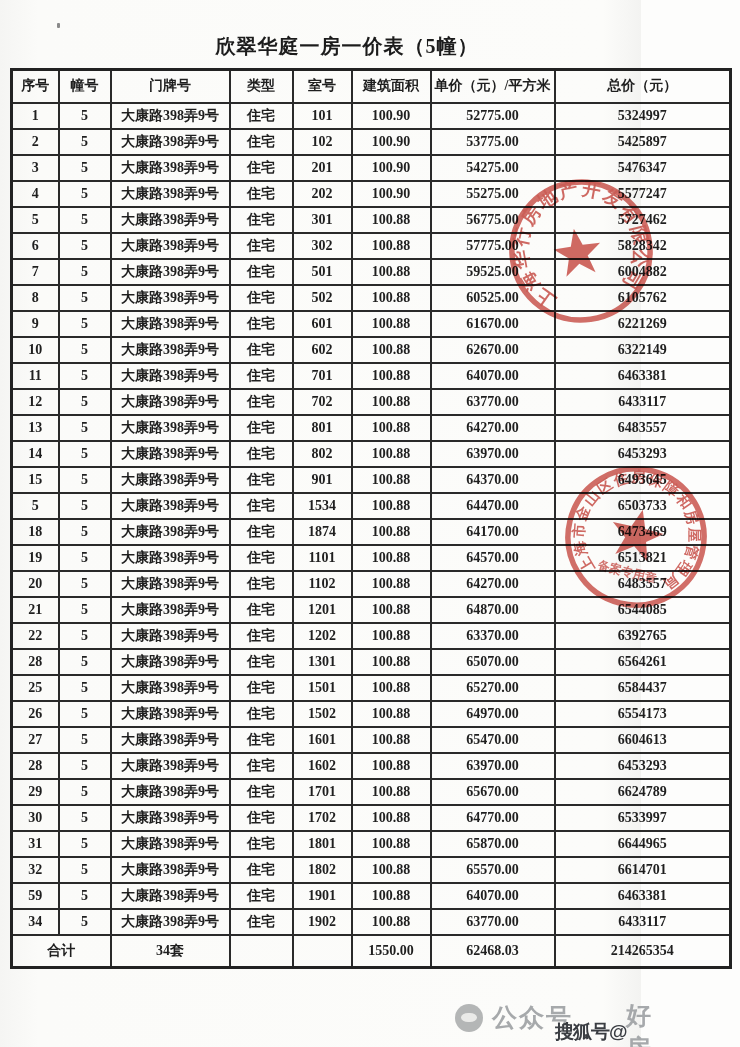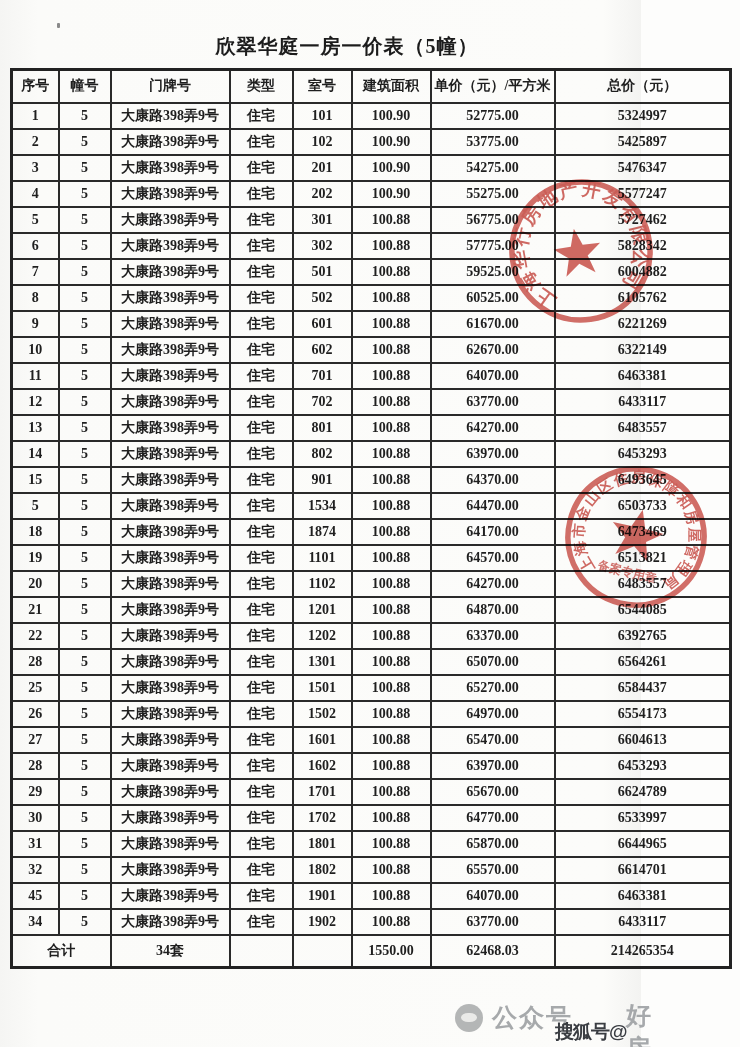--- a/index.html
+++ b/index.html
@@ -370,21 +370,21 @@
           <td>32</td>
           <td>5</td>
           <td>大康路398弄9号</td>
           <td>住宅</td>
           <td>1802</td>
           <td>100.88</td>
           <td>65570.00</td>
           <td>6614701</td>
         </tr>
         <tr>
-          <td>45</td>
+          <td>59</td>
           <td>5</td>
           <td>大康路398弄9号</td>
           <td>住宅</td>
           <td>1901</td>
           <td>100.88</td>
           <td>64070.00</td>
           <td>6463381</td>
         </tr>
         <tr>
           <td>34</td>

